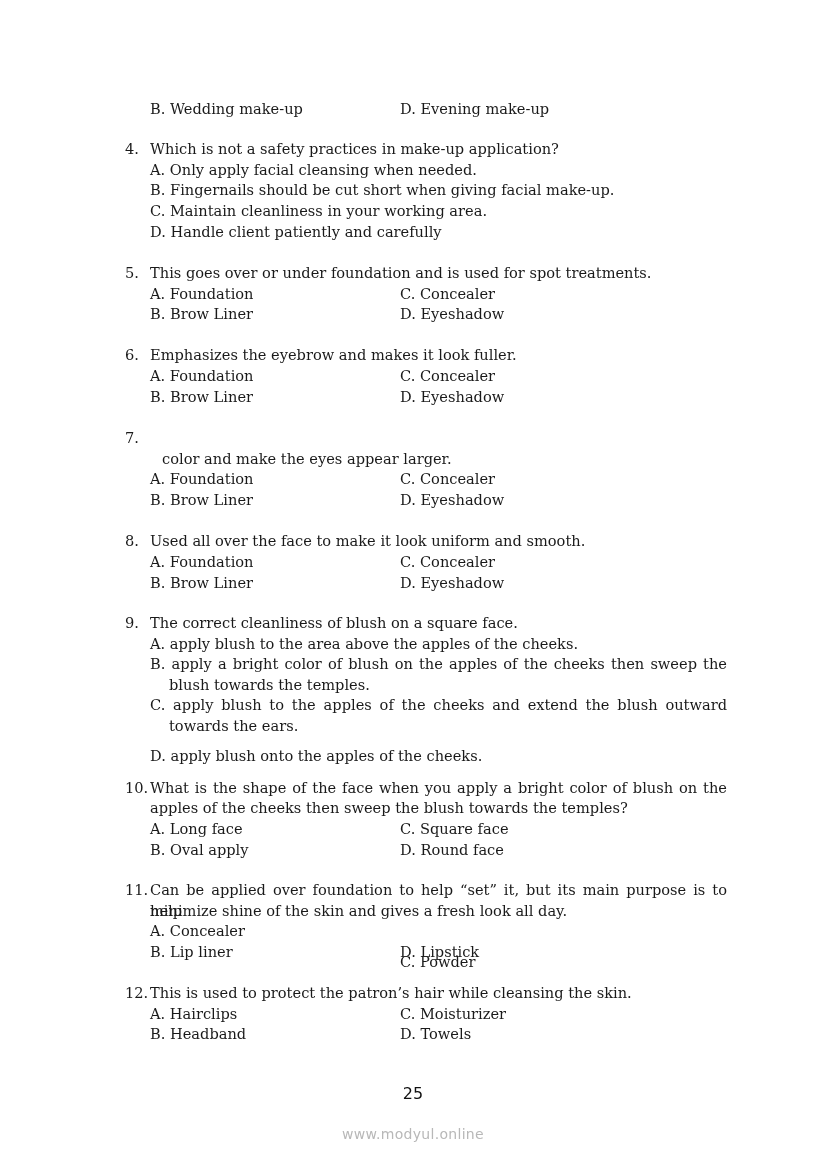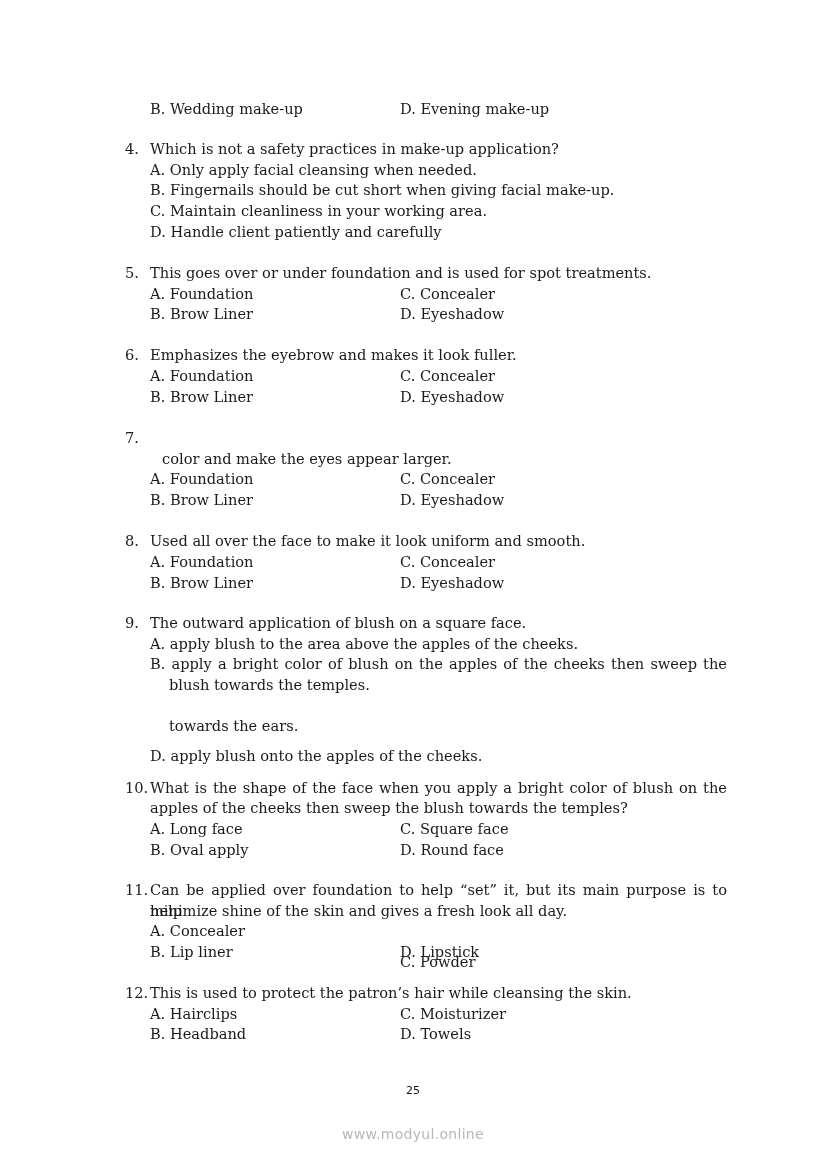--- a/index.html
+++ b/index.html
@@ -2,21 +2,21 @@
 <html><head>
 <meta charset="utf-8">
 <style>
   html, body { margin: 0; padding: 0; background: #ffffff; }
   body { width: 826px; height: 1169px; position: relative; overflow: hidden;
          font-family: "DejaVu Serif", "Liberation Serif", serif; color: #1a1a1a; }
   .page { position: absolute; left: 0; top: 0; width: 826px; height: 1169px; }
   .line { position: absolute; font-size: 14.6px; line-height: 20.6px; white-space: nowrap; }
   .just { white-space: normal; text-align: justify; text-align-last: justify; }
   .footer-num { position: absolute; left: 0; width: 826px; top: 1084px; text-align: center;
-                font-family: "DejaVu Sans", "Liberation Sans", sans-serif; font-size: 11px; color: #111; }
+                font-family: "DejaVu Sans", "Liberation Sans", sans-serif; font-size: 16px; color: #111; }
   .watermark { position: absolute; left: 0; width: 826px; top: 1126px; text-align: center;
                font-family: "DejaVu Sans", "Liberation Sans", sans-serif; font-size: 14px; color: #b8b8b8; letter-spacing: 0.3px; }
 </style>
 </head>
 <body>
 
 <div class="page">
 
   <div class="line" style="left:150px; top:99px;">B. Wedding make-up</div>
   <div class="line" style="left:400px; top:99px;">D. Evening make-up</div>
@@ -50,24 +50,25 @@
   <div class="line" style="left:400px; top:490px;">D. Eyeshadow</div>
 
   <div class="line" style="left:125px; top:531px;">8.</div>
   <div class="line" style="left:150px; top:531px;">Used all over the face to make it look uniform and smooth.</div>
   <div class="line" style="left:150px; top:552px;">A. Foundation</div>
   <div class="line" style="left:400px; top:552px;">C. Concealer</div>
   <div class="line" style="left:150px; top:573px;">B. Brow Liner</div>
   <div class="line" style="left:400px; top:573px;">D. Eyeshadow</div>
 
   <div class="line" style="left:125px; top:613px;">9.</div>
-  <div class="line" style="left:150px; top:613px;">The outward application of blush on a square face.</div>
+  <div class="line" style="left:150px; top:613px;">The correct cleanliness of blush on a square face.</div>
   <div class="line" style="left:150px; top:634px;">A. apply blush to the area above the apples of the cheeks.</div>
   <div class="line just" style="left:150px; top:654px; width:577px;">B. apply a bright color of blush on the apples of the cheeks then sweep the</div>
   <div class="line" style="left:169px; top:675px;">blush towards the temples.</div>
+  <div class="line just" style="left:150px; top:695px; width:577px;">C. apply blush to the apples of the cheeks and extend the blush outward</div>
   <div class="line" style="left:169px; top:716px;">towards the ears.</div>
   <div class="line" style="left:150px; top:737px;margin-top:9px;">D. apply blush onto the apples of the cheeks.</div>
 
   <div class="line" style="left:125px; top:778px;">10.</div>
   <div class="line just" style="left:150px; top:778px; width:577px;">What is the shape of the face when you apply a bright color of blush on the</div>
   <div class="line" style="left:150px; top:798px;">apples of the cheeks then sweep the blush towards the temples?</div>
   <div class="line" style="left:150px; top:819px;">A. Long face</div>
   <div class="line" style="left:400px; top:819px;">C. Square face</div>
   <div class="line" style="left:150px; top:840px;">B. Oval apply</div>
   <div class="line" style="left:400px; top:840px;">D. Round face</div>

